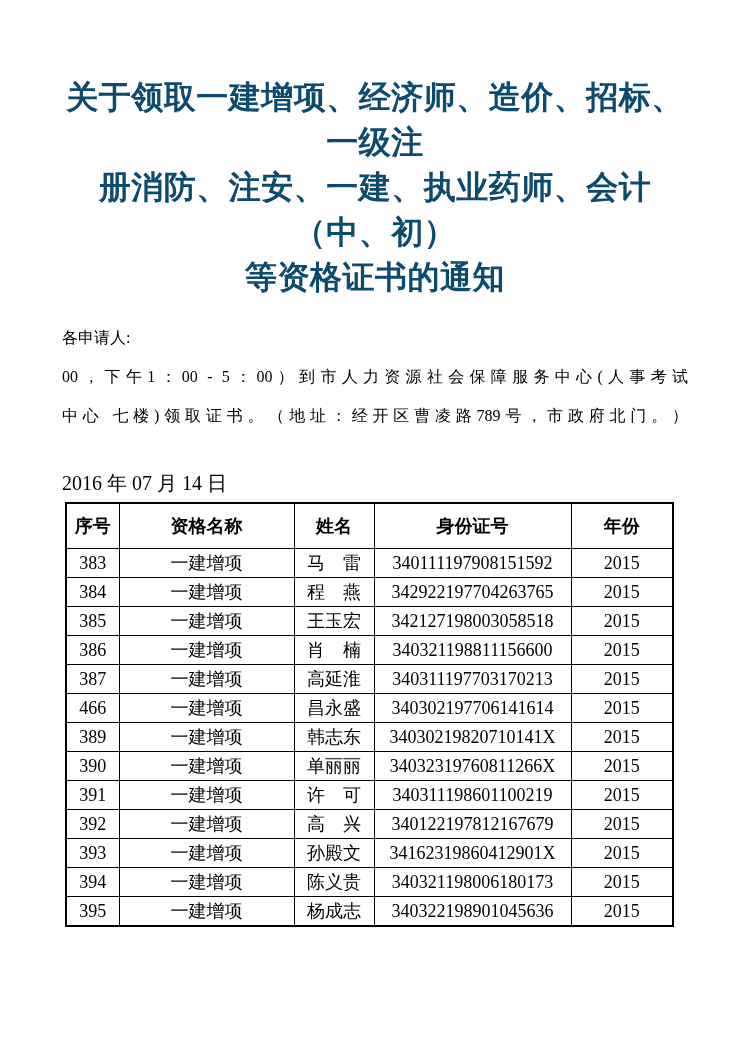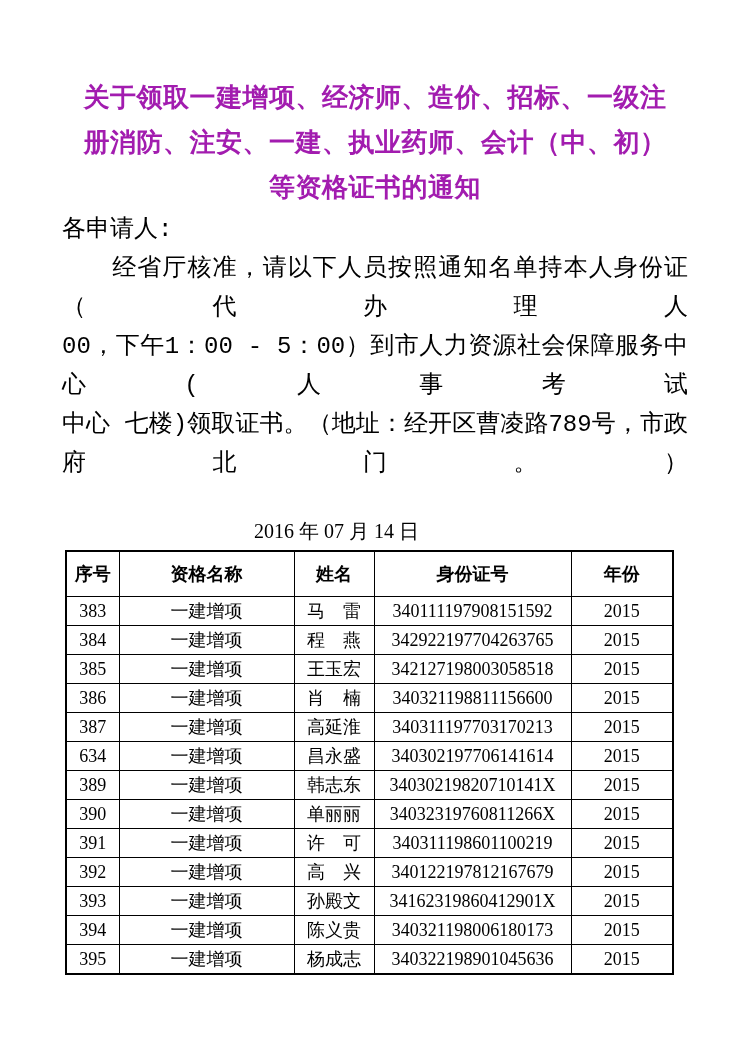--- a/index.html
+++ b/index.html
@@ -12,45 +12,45 @@
     font-family: "Liberation Serif", "DejaVu Serif", serif;
     color: #000000;
   }
   .page {
     box-sizing: border-box;
     width: 750px;
     height: 1061px;
     padding: 75px 62px 0 62px;
   }
   .doc-title {
-    color: #a21caf;
+    color: #0c4a6e;
     font-weight: bold;
-    font-size: 26px;
+    font-size: 32px;
     line-height: 45px;
     text-align: center;
     letter-spacing: 0.5px;
   }
   .body-block {
-    font-size: 24px;
+    margin-top: 18px;
+    font-size: 16px;
     line-height: 39px;
-    font-family: Liberation Mono, monospace;
   }
   .salutation {
     text-align: left;
   }
   .just-line {
     text-align: justify;
     text-align-last: justify;
     white-space: pre-wrap;
   }
   .date-line {
     margin-top: 36px;
     font-size: 20px;
     line-height: 24px;
-    text-align: center;
+    text-align: left;
     padding-right: 77px;
   }
   table.cert-table {
     margin-top: 7px;
     margin-left: 3px;
     border-collapse: collapse;
     table-layout: fixed;
     width: 607px;
     border: 2px solid #000000;
   }
@@ -83,21 +83,20 @@
 <div class="page">
 
   <div class="doc-title">
     <div>关于领取一建增项、经济师、造价、招标、一级注</div>
     <div>册消防、注安、一建、执业药师、会计（中、初）</div>
     <div>等资格证书的通知</div>
   </div>
 
   <div class="body-block">
     <div class="salutation">各申请人:</div>
-    <div class="just-line">　　经省厅核准，请以下人员按照通知名单持本人身份证（代办理人</div>
     <div class="just-line">00，下午1：00 - 5：00）到市人力资源社会保障服务中心(人事考试</div>
     <div class="just-line">中心 七楼)领取证书。（地址：经开区曹凌路789号，市政府北门。）</div>
   </div>
 
   <div class="date-line">2016 年 07 月 14 日</div>
 
   <table class="cert-table">
     <colgroup>
       <col class="c-no">
         <col class="c-qual">
@@ -144,21 +143,21 @@
           <td>2015</td>
         </tr>
         <tr>
           <td>387</td>
           <td>一建增项</td>
           <td>高延淮</td>
           <td>340311197703170213</td>
           <td>2015</td>
         </tr>
         <tr>
-          <td>634</td>
+          <td>466</td>
           <td>一建增项</td>
           <td>昌永盛</td>
           <td>340302197706141614</td>
           <td>2015</td>
         </tr>
         <tr>
           <td>389</td>
           <td>一建增项</td>
           <td>韩志东</td>
           <td>34030219820710141X</td>

